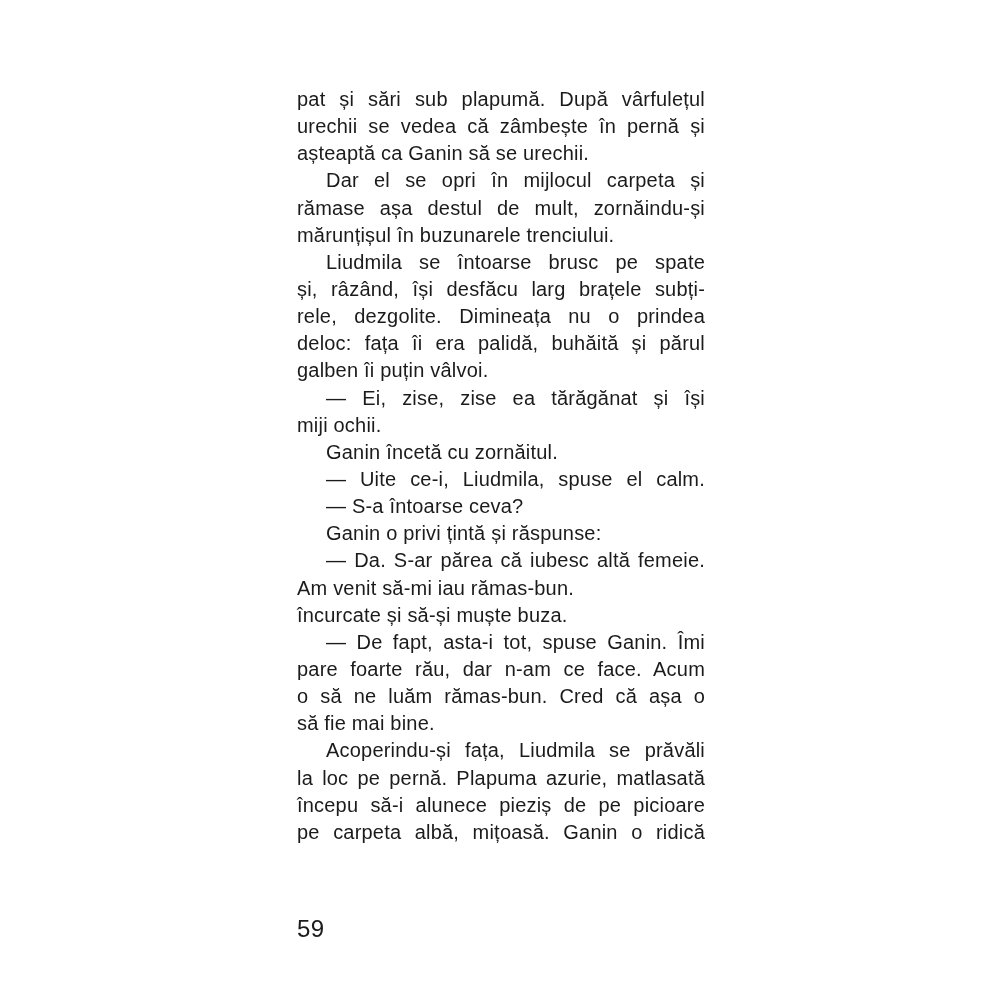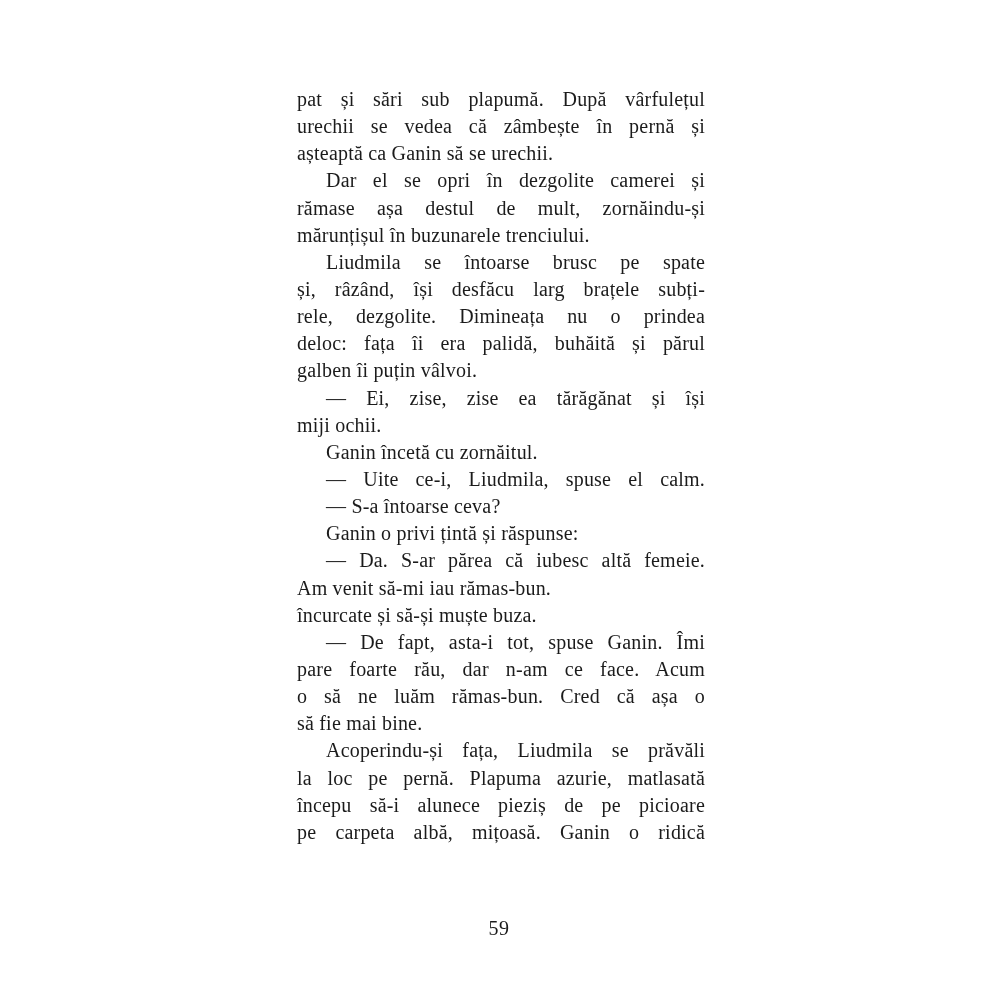--- a/index.html
+++ b/index.html
@@ -11,21 +11,21 @@
     position: relative;
     width: 1000px;
     height: 1000px;
     background: #ffffff;
     overflow: hidden;
   }
   .book-page {
     position: absolute;
     inset: 0;
     background: #ffffff;
-    font-family: Liberation Serif, serif;
+    font-family: Liberation Sans, sans-serif;
     color: #1b1b1b;
   }
   .page-text {
     position: absolute;
     left: 297px;
     top: 86px;
     width: 408px;
     font-size: 20px;
   }
   .line {
@@ -43,37 +43,37 @@
   .line.ind {
     text-indent: 29px;
   }
   .page-number {
     position: absolute;
     left: 297px;
     top: 915px;
     width: 408px;
     height: 27px;
     line-height: 27px;
-    font-size: 20px;
-    text-align: center;
+    font-size: 24px;
+    text-align: left;
     padding-right: 4px;
     box-sizing: border-box;
     letter-spacing: 0.5px;
   }
 </style>
 </head>
 <body>
 
 <div class="canvas">
   <div class="book-page">
     <div class="page-text" id="lines-container">
         <div class="line j">pat și sări sub plapumă. După vârfulețul</div>
         <div class="line j">urechii se vedea că zâmbește în pernă și</div>
         <div class="line">așteaptă ca Ganin să se urechii.</div>
-        <div class="line ind j">Dar el se opri în dezgolite camerei și</div>
+        <div class="line ind j">Dar el se opri în mijlocul carpeta și</div>
         <div class="line j">rămase așa destul de mult, zornăindu-și</div>
         <div class="line">mărunțișul în buzunarele trenciului.</div>
         <div class="line ind j">Liudmila se întoarse brusc pe spate</div>
         <div class="line j">și, râzând, își desfăcu larg brațele subți-</div>
         <div class="line j">rele, dezgolite. Dimineața nu o prindea</div>
         <div class="line j">deloc: fața îi era palidă, buhăită și părul</div>
         <div class="line">galben îi puțin vâlvoi.</div>
         <div class="line ind j">— Ei, zise, zise ea tărăgănat și își</div>
         <div class="line">miji ochii.</div>
         <div class="line ind">Ganin încetă cu zornăitul.</div>

